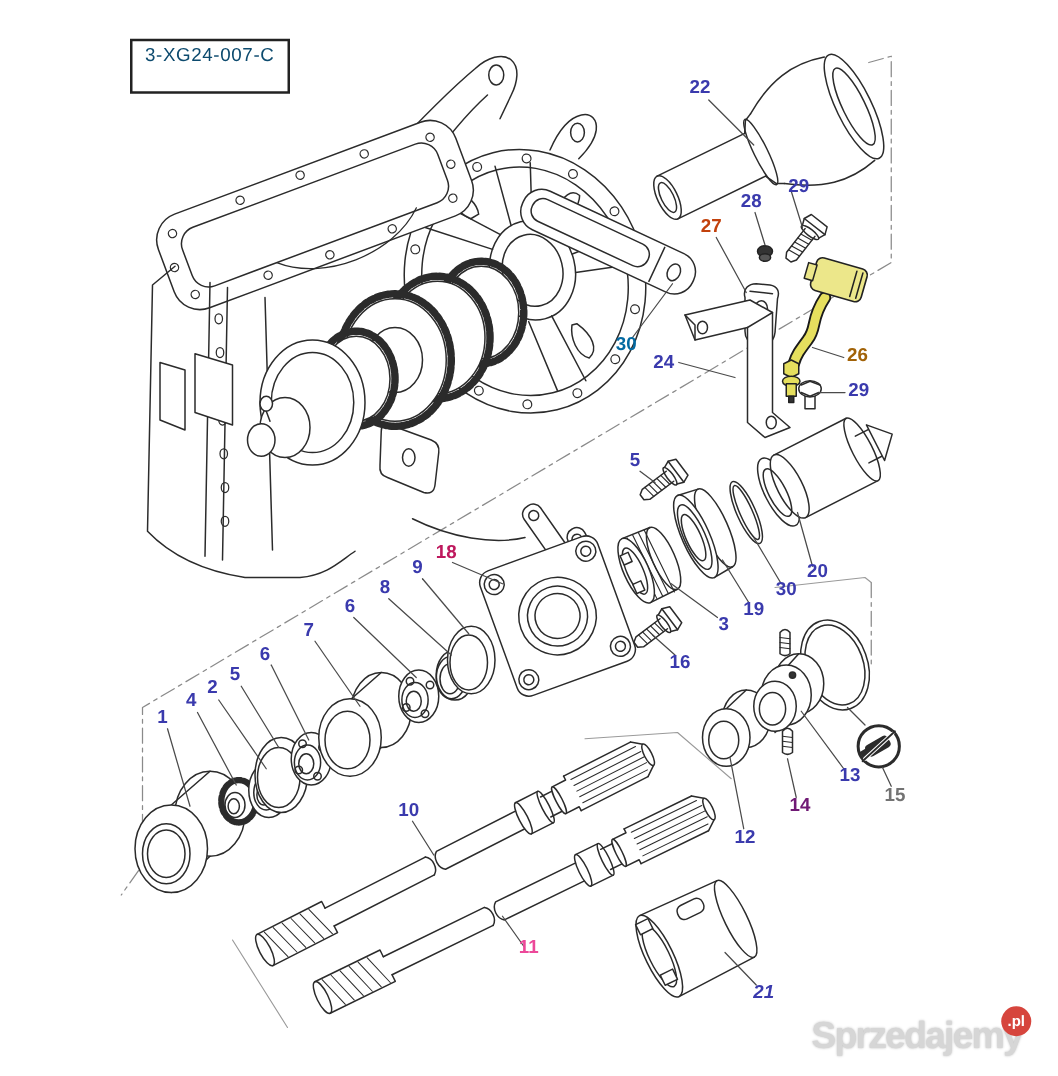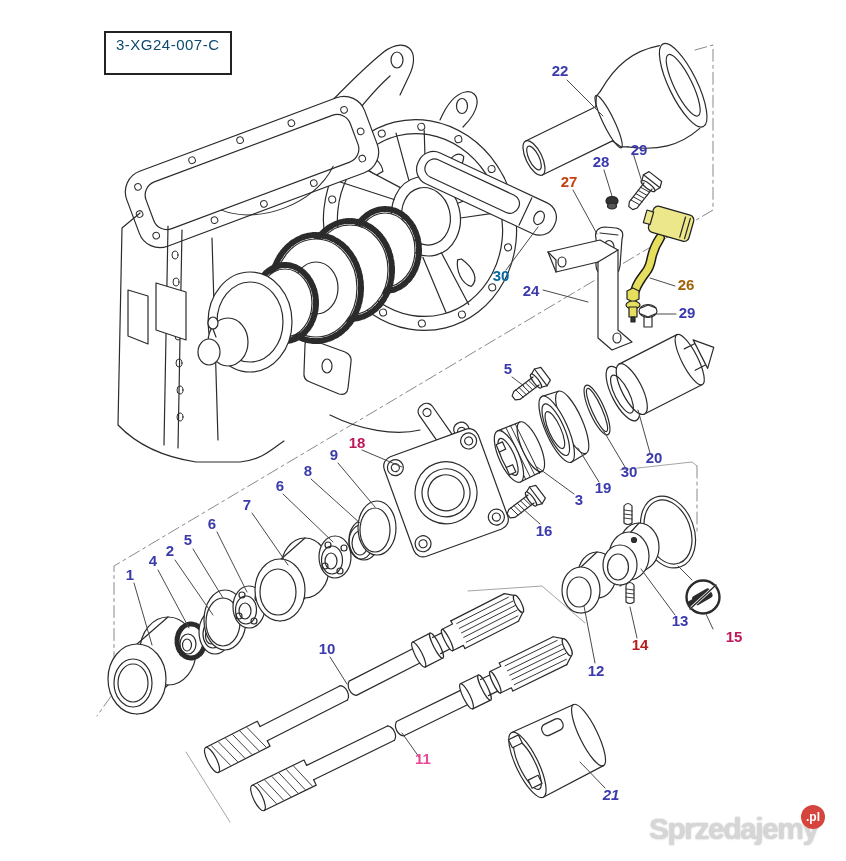--- a/index.html
+++ b/index.html
@@ -444,22 +444,22 @@
       <div class="part-num" style="left: 601px; top: 162px; color: rgb(58, 58, 173);">28</div>
       <div class="part-num" style="left: 569px; top: 182px; color: #c2410c;">27</div>
       <div class="part-num" style="left: 501px; top: 276px; color: #0369a1;">30</div>
       <div class="part-num" style="left: 531px; top: 291px; color: rgb(58, 58, 173);">24</div>
       <div class="part-num" style="left: 686px; top: 285px; color: #a16207;">26</div>
       <div class="part-num" style="left: 687px; top: 313px; color: rgb(58, 58, 173);">29</div>
       <div class="part-num" style="left: 327px; top: 649px; color: rgb(58, 58, 173);">10</div>
       <div class="part-num" style="left: 423px; top: 759px; color: #ec4899;">11</div>
       <div class="part-num" style="left: 596px; top: 671px; color: rgb(58, 58, 173);">12</div>
       <div class="part-num" style="left: 680px; top: 621px; color: rgb(58, 58, 173);">13</div>
-      <div class="part-num" style="left: 640px; top: 645px; color: #b91c1c; text-align: right;">14</div>
-      <div class="part-num" style="left: 734px; top: 637px; color: #be185d;">15</div>
+      <div class="part-num" style="left: 640px; top: 645px; color: #701a75; text-align: right;">14</div>
+      <div class="part-num" style="left: 716px; top: 637px; color: #737373;">15</div>
       <div class="part-num" style="left: 611px; top: 795px; color: rgb(58, 58, 173); font-style: italic;">21</div>
     </div>
 
 <div class="drawing-number">
   <span>3-XG24-007-C</span>
 </div>
 
 <div class="watermark">
   <span class="wm-text">Sprzedajemy</span>
   <span class="wm-badge">.pl</span>

